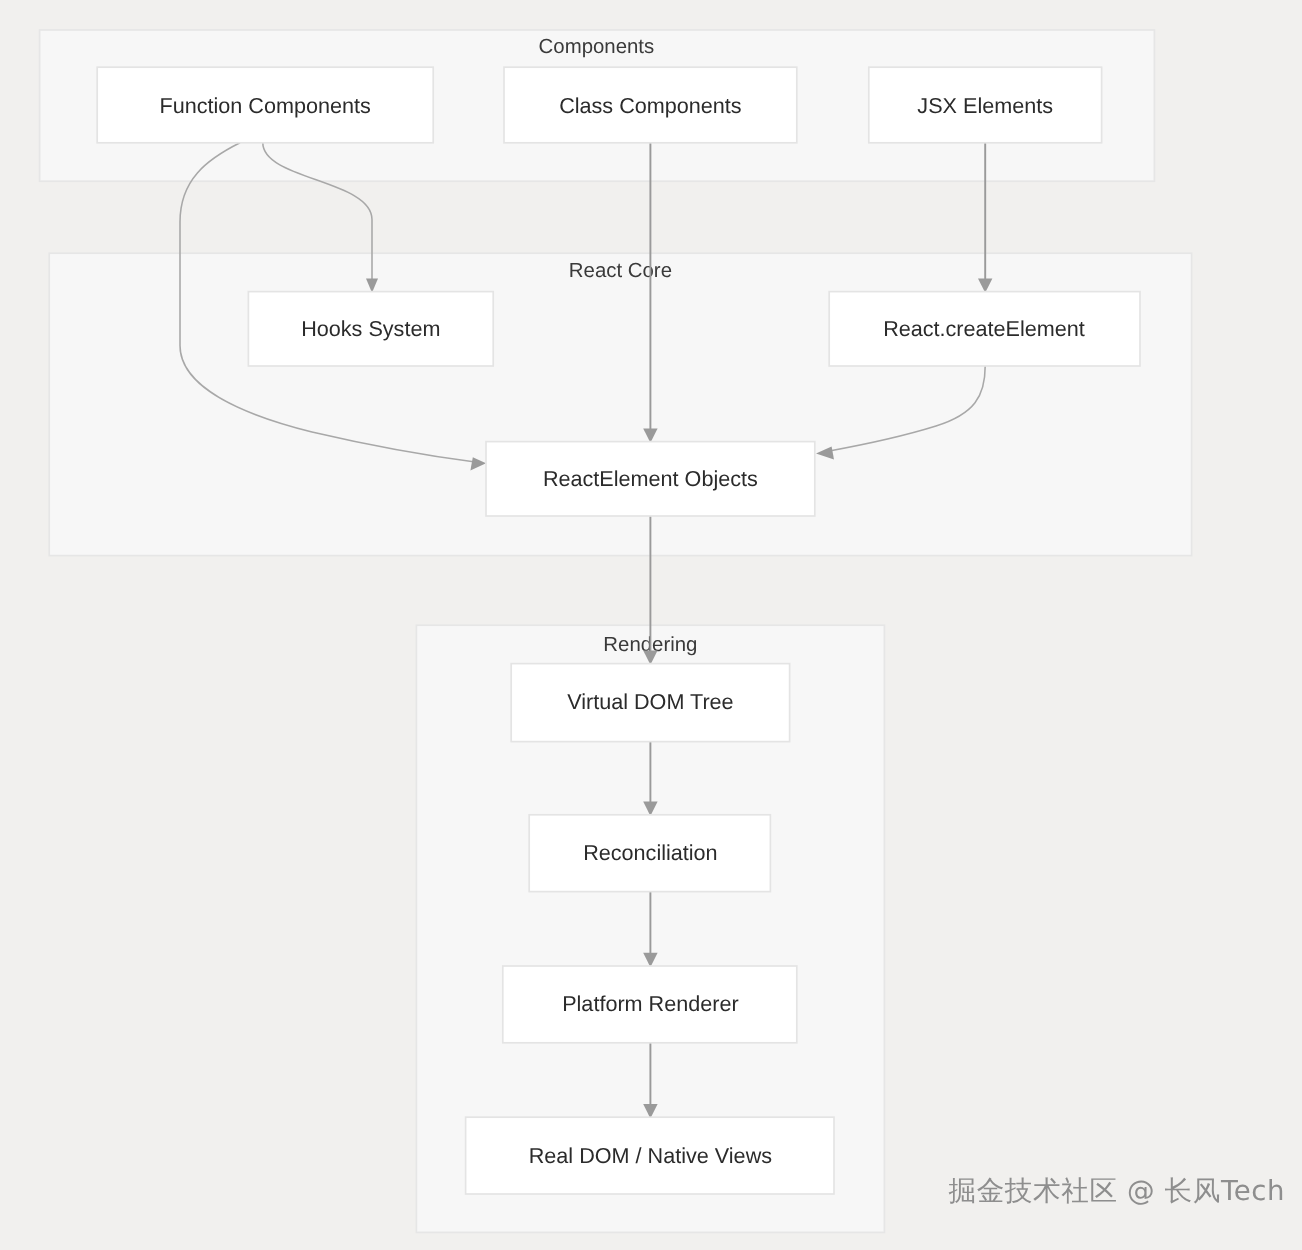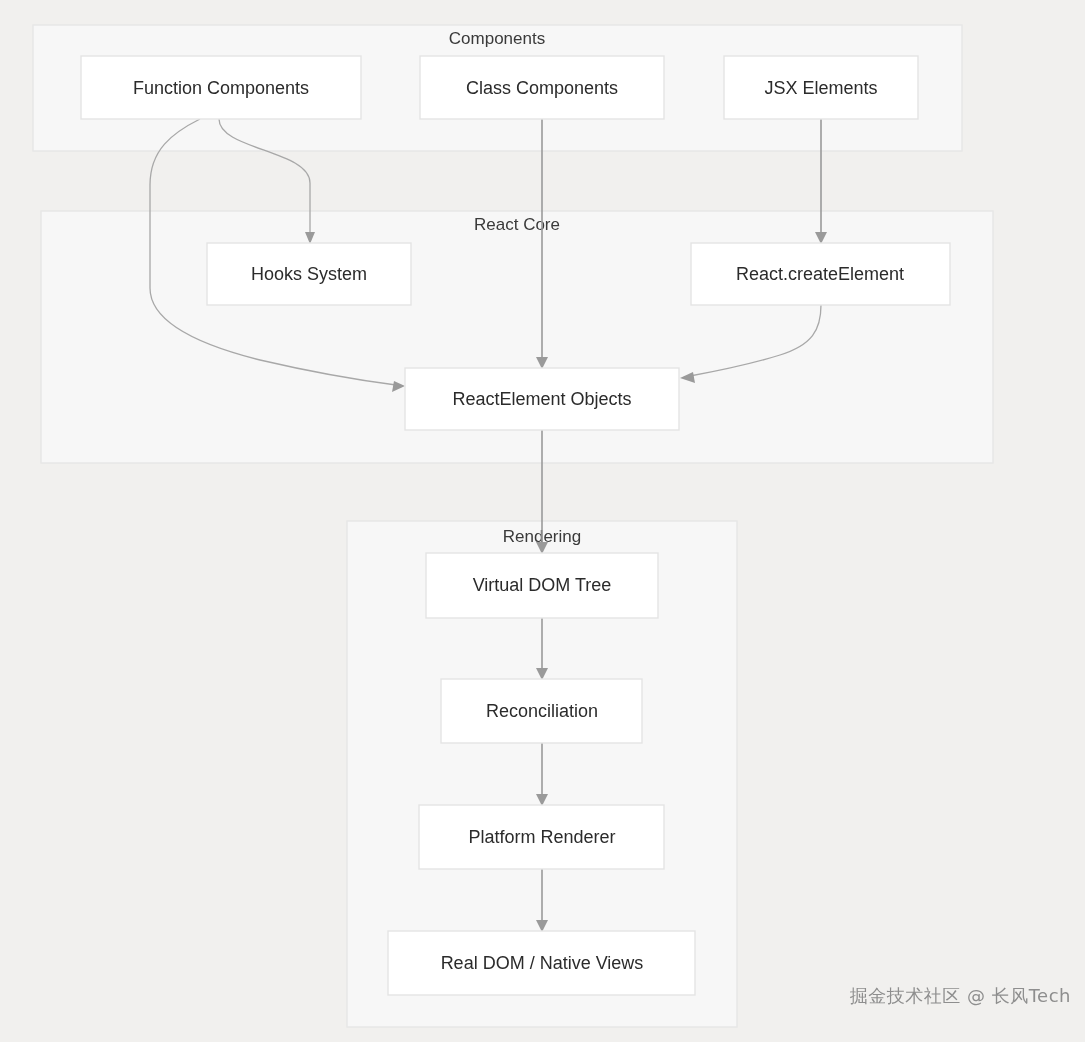--- a/index.html
+++ b/index.html
@@ -63,21 +63,21 @@
   }
   .arrow-head {
     fill: #9a9a9a;
     stroke: none;
   }
   .watermark {
     position: absolute;
     right: 14px;
     bottom: 34px;
     font-family: "DejaVu Sans", "Liberation Sans", sans-serif;
-    font-size: 18px;
+    font-size: 23px;
     color: #8e8e8e;
     letter-spacing: 0.5px;
     white-space: nowrap;
     user-select: none;
   }
 </style>
 </head>
 <body>
 
 <div id="diagram-root">

